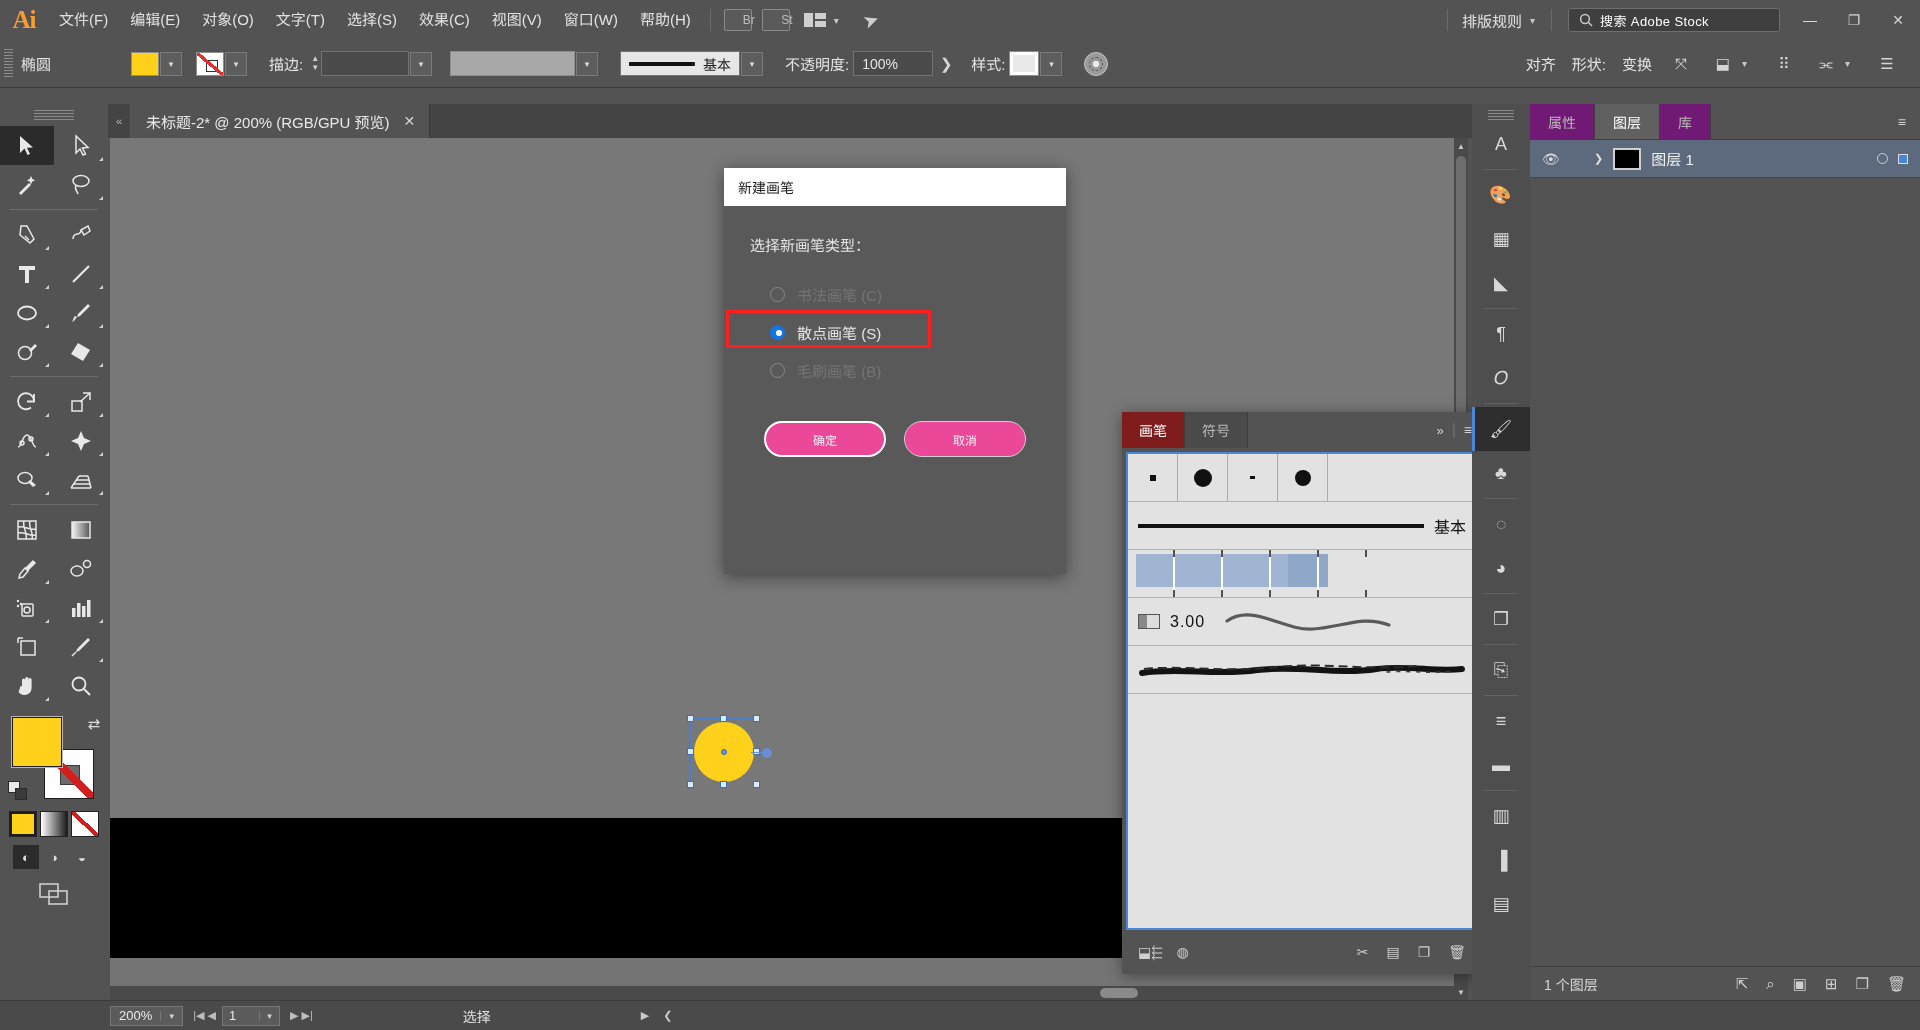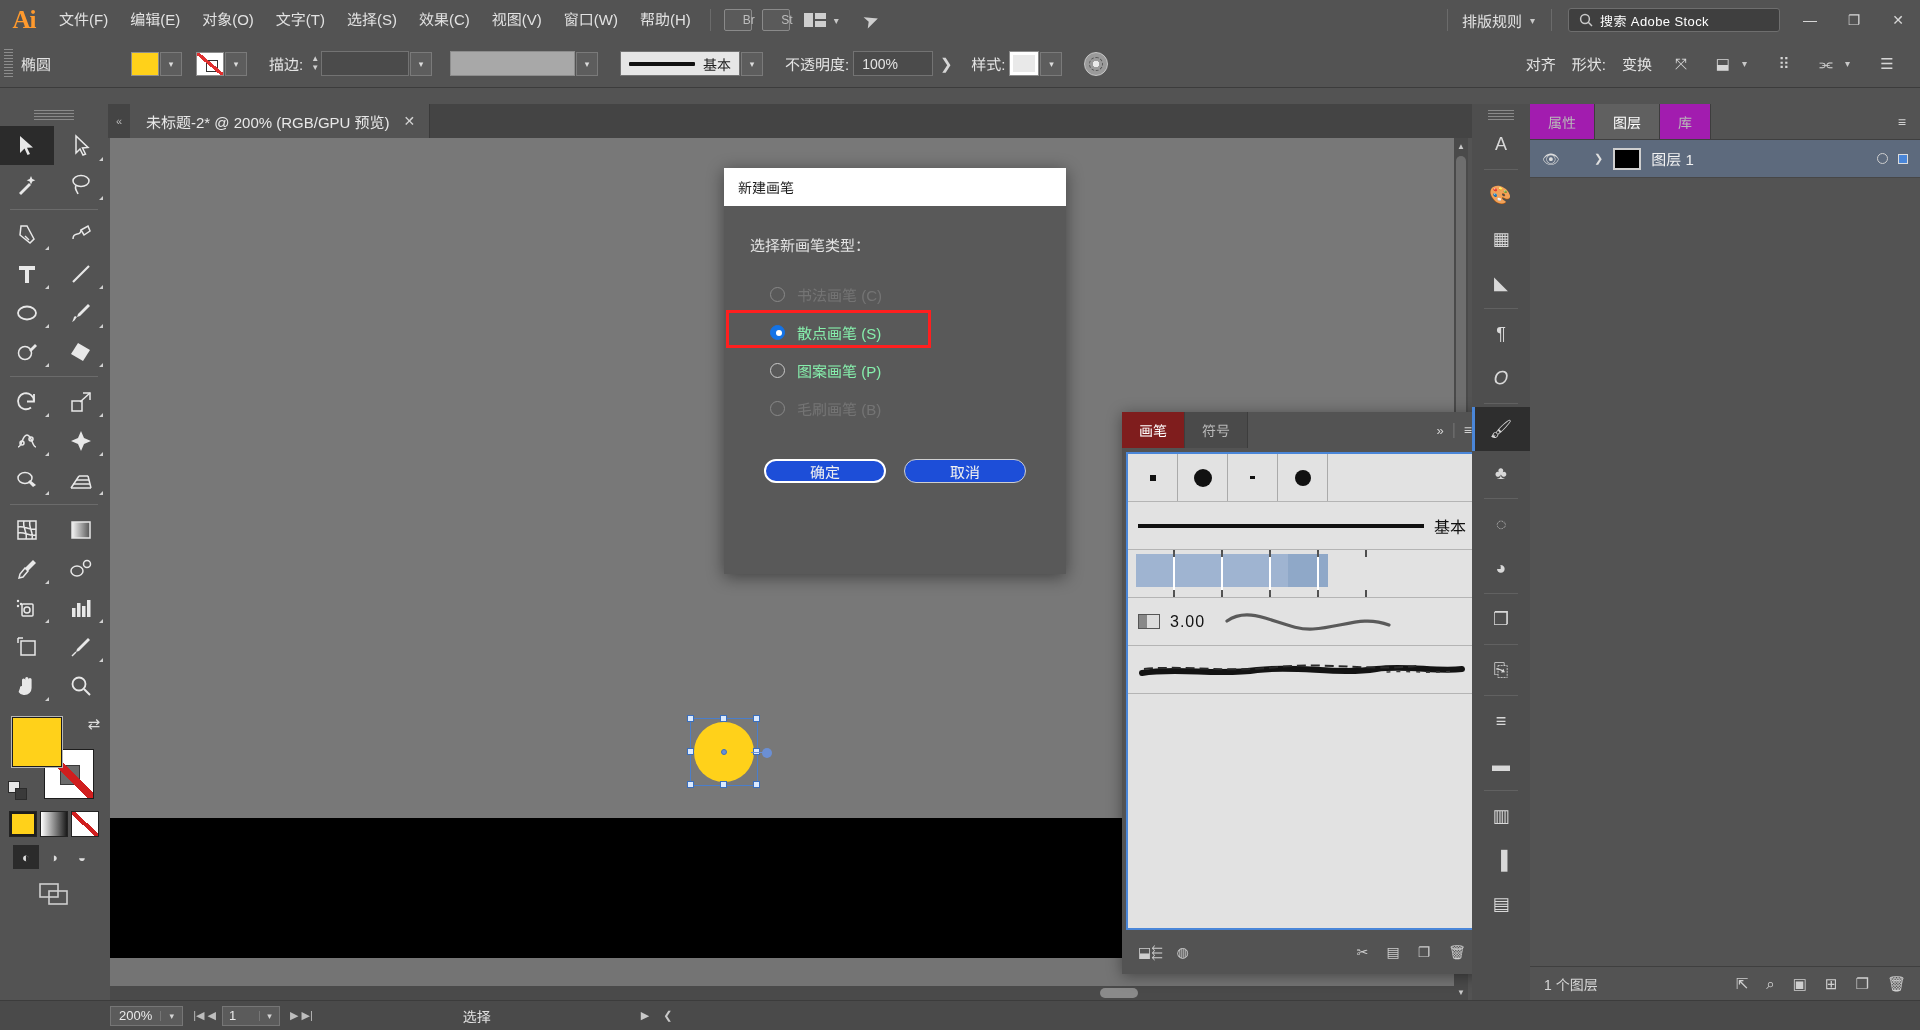--- a/index.html
+++ b/index.html
@@ -198,31 +198,31 @@
   .dlg-body{ padding:28px 26px 0 26px; }
   .dlg-prompt{ font-size:15px; color:#e3e3e3; margin-bottom:20px; }
   .radiorow{ display:flex; align-items:center; gap:12px; height:38px; padding-left:20px;
              position:relative; }
   .radiorow.disabled{ opacity:.42; }
   .radio{ width:15px; height:15px; border-radius:50%; border:1.5px solid #c9c9c9;
           background:transparent; flex:none; position:relative; }
   .radio.on{ border-color:#1473e6; background:#1473e6; }
   .radio.on::after{ content:""; position:absolute; left:4.5px; top:4.5px;
     width:6px; height:6px; border-radius:50%; background:#fff; }
-  .radiorow .lbl{ font-size:15px; color:#86efac; }
+  .radiorow .lbl{ font-size:15px; color:#e5e5e5; }
   .radiorow.disabled .lbl{ color:#9a9a9a; }
   .hl-box{
     position:absolute; left:-24px; top:-3px; width:205px; height:38px;
     border:3px solid #ff1f1f; pointer-events:none;
   }
   .dlg-btns{ display:flex; gap:18px; justify-content:center; margin-top:32px; }
   .dbtn{
-    width:122px; height:24px; border-radius:18px; border:1.5px solid #cfcfcf;
+    width:122px; height:36px; border-radius:18px; border:1.5px solid #cfcfcf;
     display:flex; align-items:center; justify-content:center;
-    font-size:15px; color:#f0f0f0; background:#1d4ed8;
+    font-size:12px; color:#f0f0f0; background:#ec4899;
   }
   .dbtn.primary{ border-color:#fff; border-width:2px; }
 
   
   .brushpanel{
     position:absolute; left:1122px; top:412px; width:360px; height:562px;
     background:#535353; box-shadow:0 2px 14px rgba(0,0,0,.4);
   }
   .bp-tabs{ height:36px; display:flex; align-items:stretch; }
   .bp-tab{ display:flex; align-items:center; padding:0 17px; font-size:14px;
@@ -269,21 +269,21 @@
   .dock-ico.sel::before{ content:""; position:absolute; left:0; width:3px; height:44px;
     background:#4a86d8; }
   .dock-div{ height:1px; background:#616161; margin:3px 12px; }
 
   
   .rightpanel{
     position:absolute; right:0; top:104px; width:390px; height:896px; background:#535353;
   }
   .rp-tabs{ height:36px; display:flex; align-items:stretch; border-bottom:1px solid #3f3f3f; }
   .rp-tab{ display:flex; align-items:center; padding:0 18px; font-size:14px; color:#b9b9b9;
-           background:#a21caf; border-right:1px solid #3d3d3d; }
+           background:#701a75; border-right:1px solid #3d3d3d; }
   .rp-tab.active{ background:#606060; color:#fff; }
   .rp-menu{ margin-left:auto; padding:0 14px; display:flex; align-items:center;
             font-size:14px; color:#d2d2d2; }
   .layerrow{
     height:38px; background:#5d6a7d; display:flex; align-items:center; gap:10px;
     padding:0 12px; border-bottom:1px solid #474747;
   }
   .eye{ font-size:14px; color:#dcdcdc; width:18px; text-align:center; }
   .lockcol{ width:14px; }
   .lyr-chev{ font-size:11px; color:#e0e0e0; }
@@ -729,24 +729,20 @@
         <span class="radio"></span>
         <span class="lbl">书法画笔 (C)</span>
       </div>
 
       <div class="radiorow">
         <span class="hl-box"></span>
         <span class="radio on"></span>
         <span class="lbl">散点画笔 (S)</span>
       </div>
 
-      <div class="radiorow">
-        <span class="radio"></span>
-        <span class="lbl">图案画笔 (P)</span>
-      </div>
 
       <div class="radiorow disabled">
         <span class="radio"></span>
         <span class="lbl">毛刷画笔 (B)</span>
       </div>
 
 
       <div class="dlg-btns">
         <div class="dbtn primary">确定</div>
         <div class="dbtn">取消</div>

